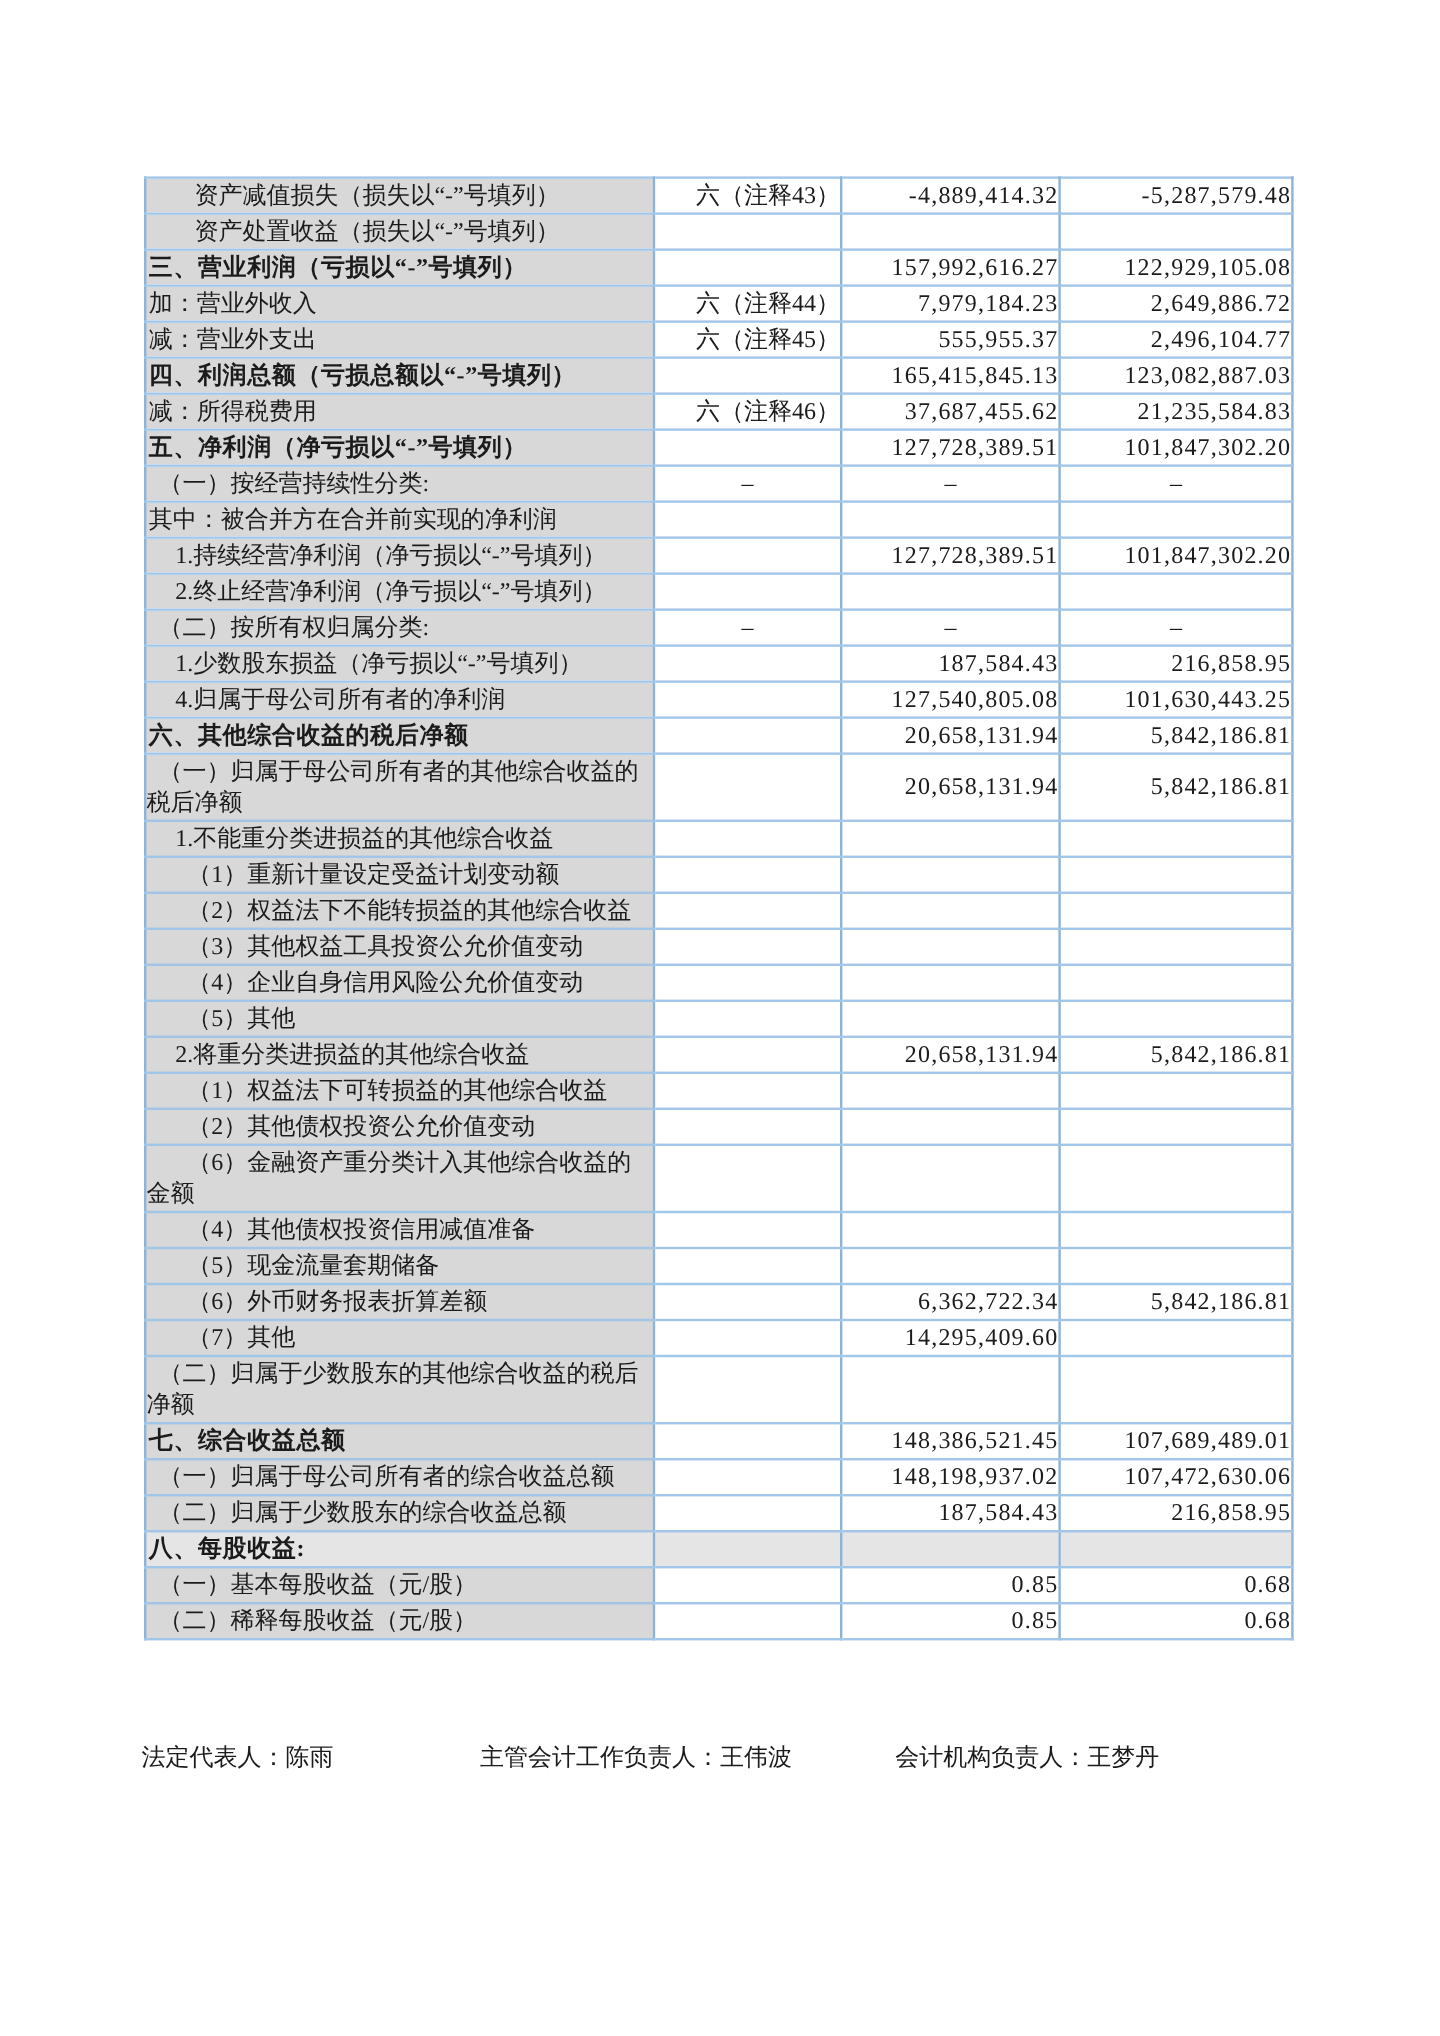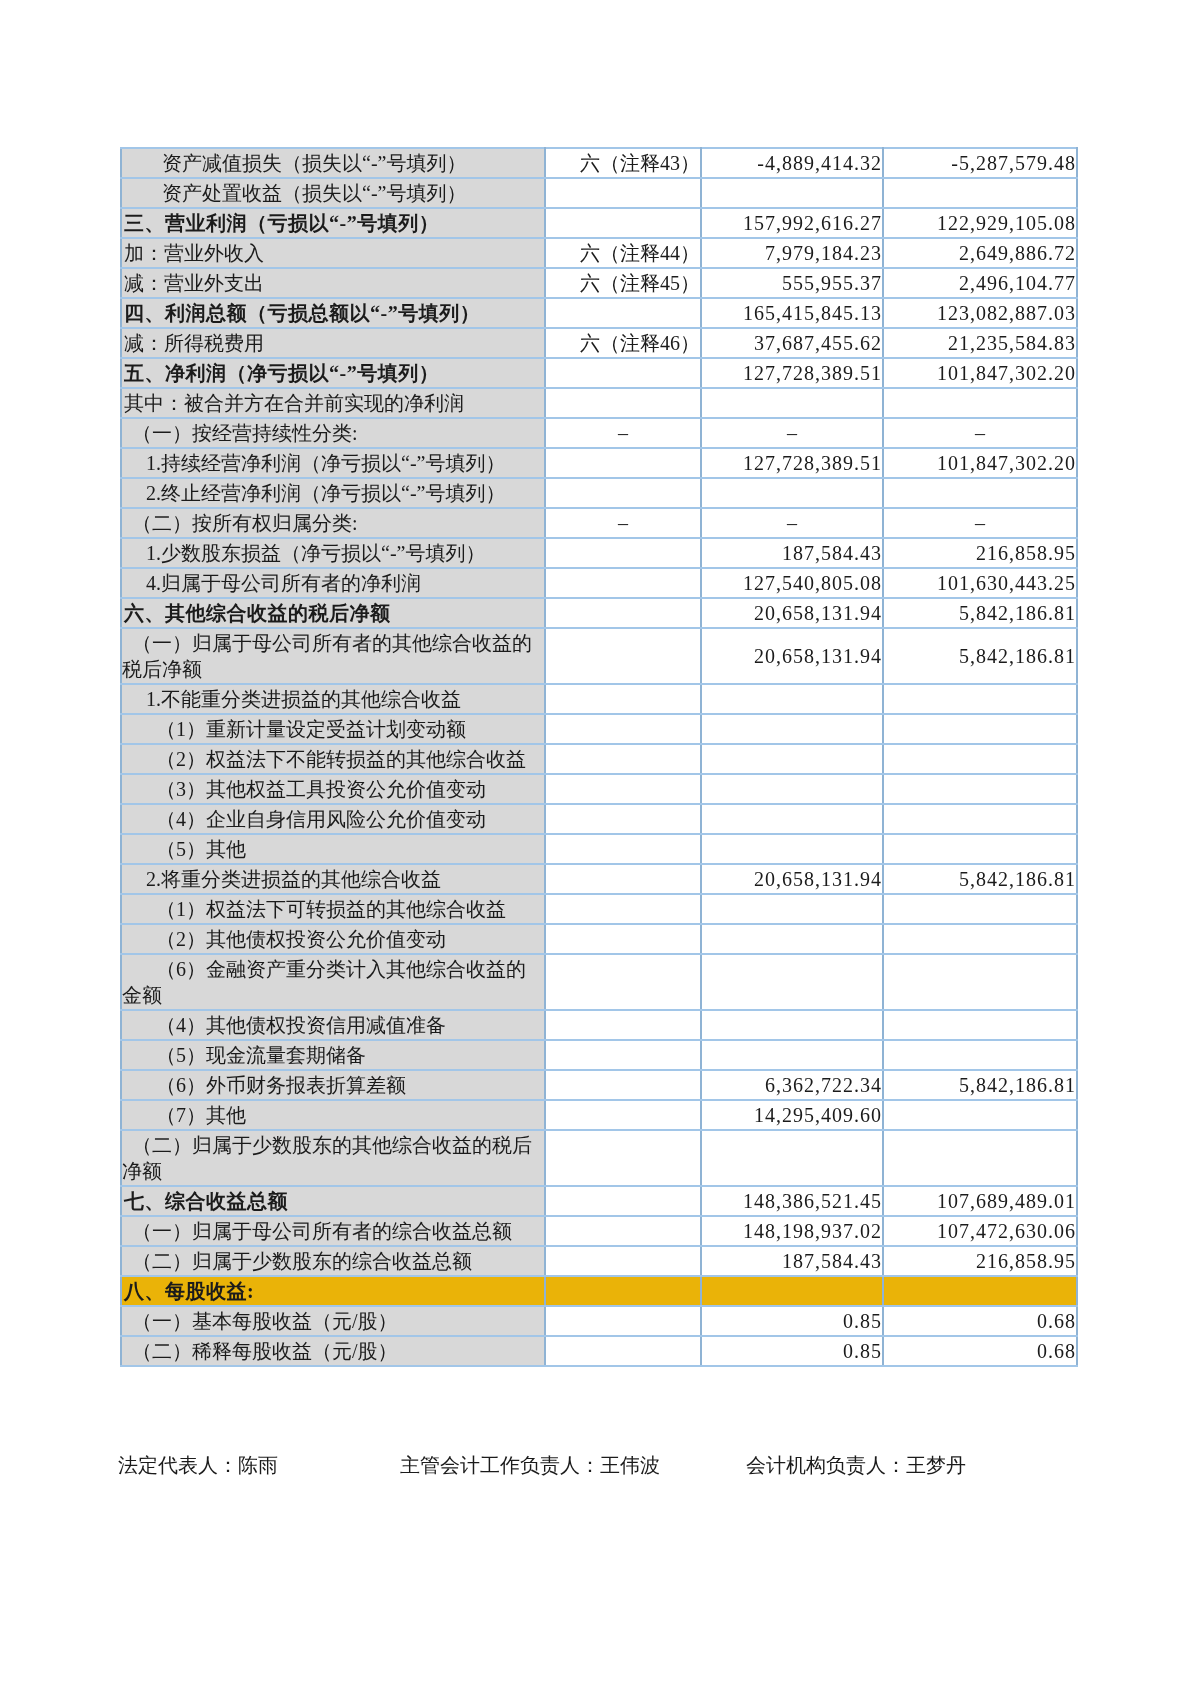--- a/index.html
+++ b/index.html
@@ -33,21 +33,21 @@
     line-height:26px;
     padding:1px 0;
     overflow:hidden;
   }
   td.lbl{
     background:#d8d8d8;
     padding-left:5px;
     padding-right:2px;
     text-align:left;
   }
-  tr.row-shaded td{background:#eab308;}
+  tr.row-shaded td{background:#e5e5e5;}
   tr.row-bold td.lbl{font-weight:700;letter-spacing:0.5px;margin-left:24px;}
   td.note{
     text-align:right;
     font-size:18px;
   }
   td.num{
     text-align:right;
     padding-right:10px;
     letter-spacing:1px;
     font-variant-numeric:tabular-nums;
@@ -131,30 +131,30 @@
           <td class="num">37,687,455.62</td>
           <td class="num">21,235,584.83</td>
         </tr>
         <tr class="row-bold">
           <td class="lbl ind0">五、净利润（净亏损以“-”号填列）</td>
           <td class="note"></td>
           <td class="num">127,728,389.51</td>
           <td class="num">101,847,302.20</td>
         </tr>
         <tr>
-          <td class="lbl ind0">其中：被合并方在合并前实现的净利润</td>
-          <td class="note"></td>
-          <td class="num"></td>
-          <td class="num"></td>
-        </tr>
-        <tr>
           <td class="lbl ind1">（一）按经营持续性分类:</td>
           <td class="note dash">–</td>
           <td class="num dash">–</td>
           <td class="num dash">–</td>
+        </tr>
+        <tr>
+          <td class="lbl ind0">其中：被合并方在合并前实现的净利润</td>
+          <td class="note"></td>
+          <td class="num"></td>
+          <td class="num"></td>
         </tr>
         <tr>
           <td class="lbl ind2">1.持续经营净利润（净亏损以“-”号填列）</td>
           <td class="note"></td>
           <td class="num">127,728,389.51</td>
           <td class="num">101,847,302.20</td>
         </tr>
         <tr>
           <td class="lbl ind2">2.终止经营净利润（净亏损以“-”号填列）</td>
           <td class="note"></td>

